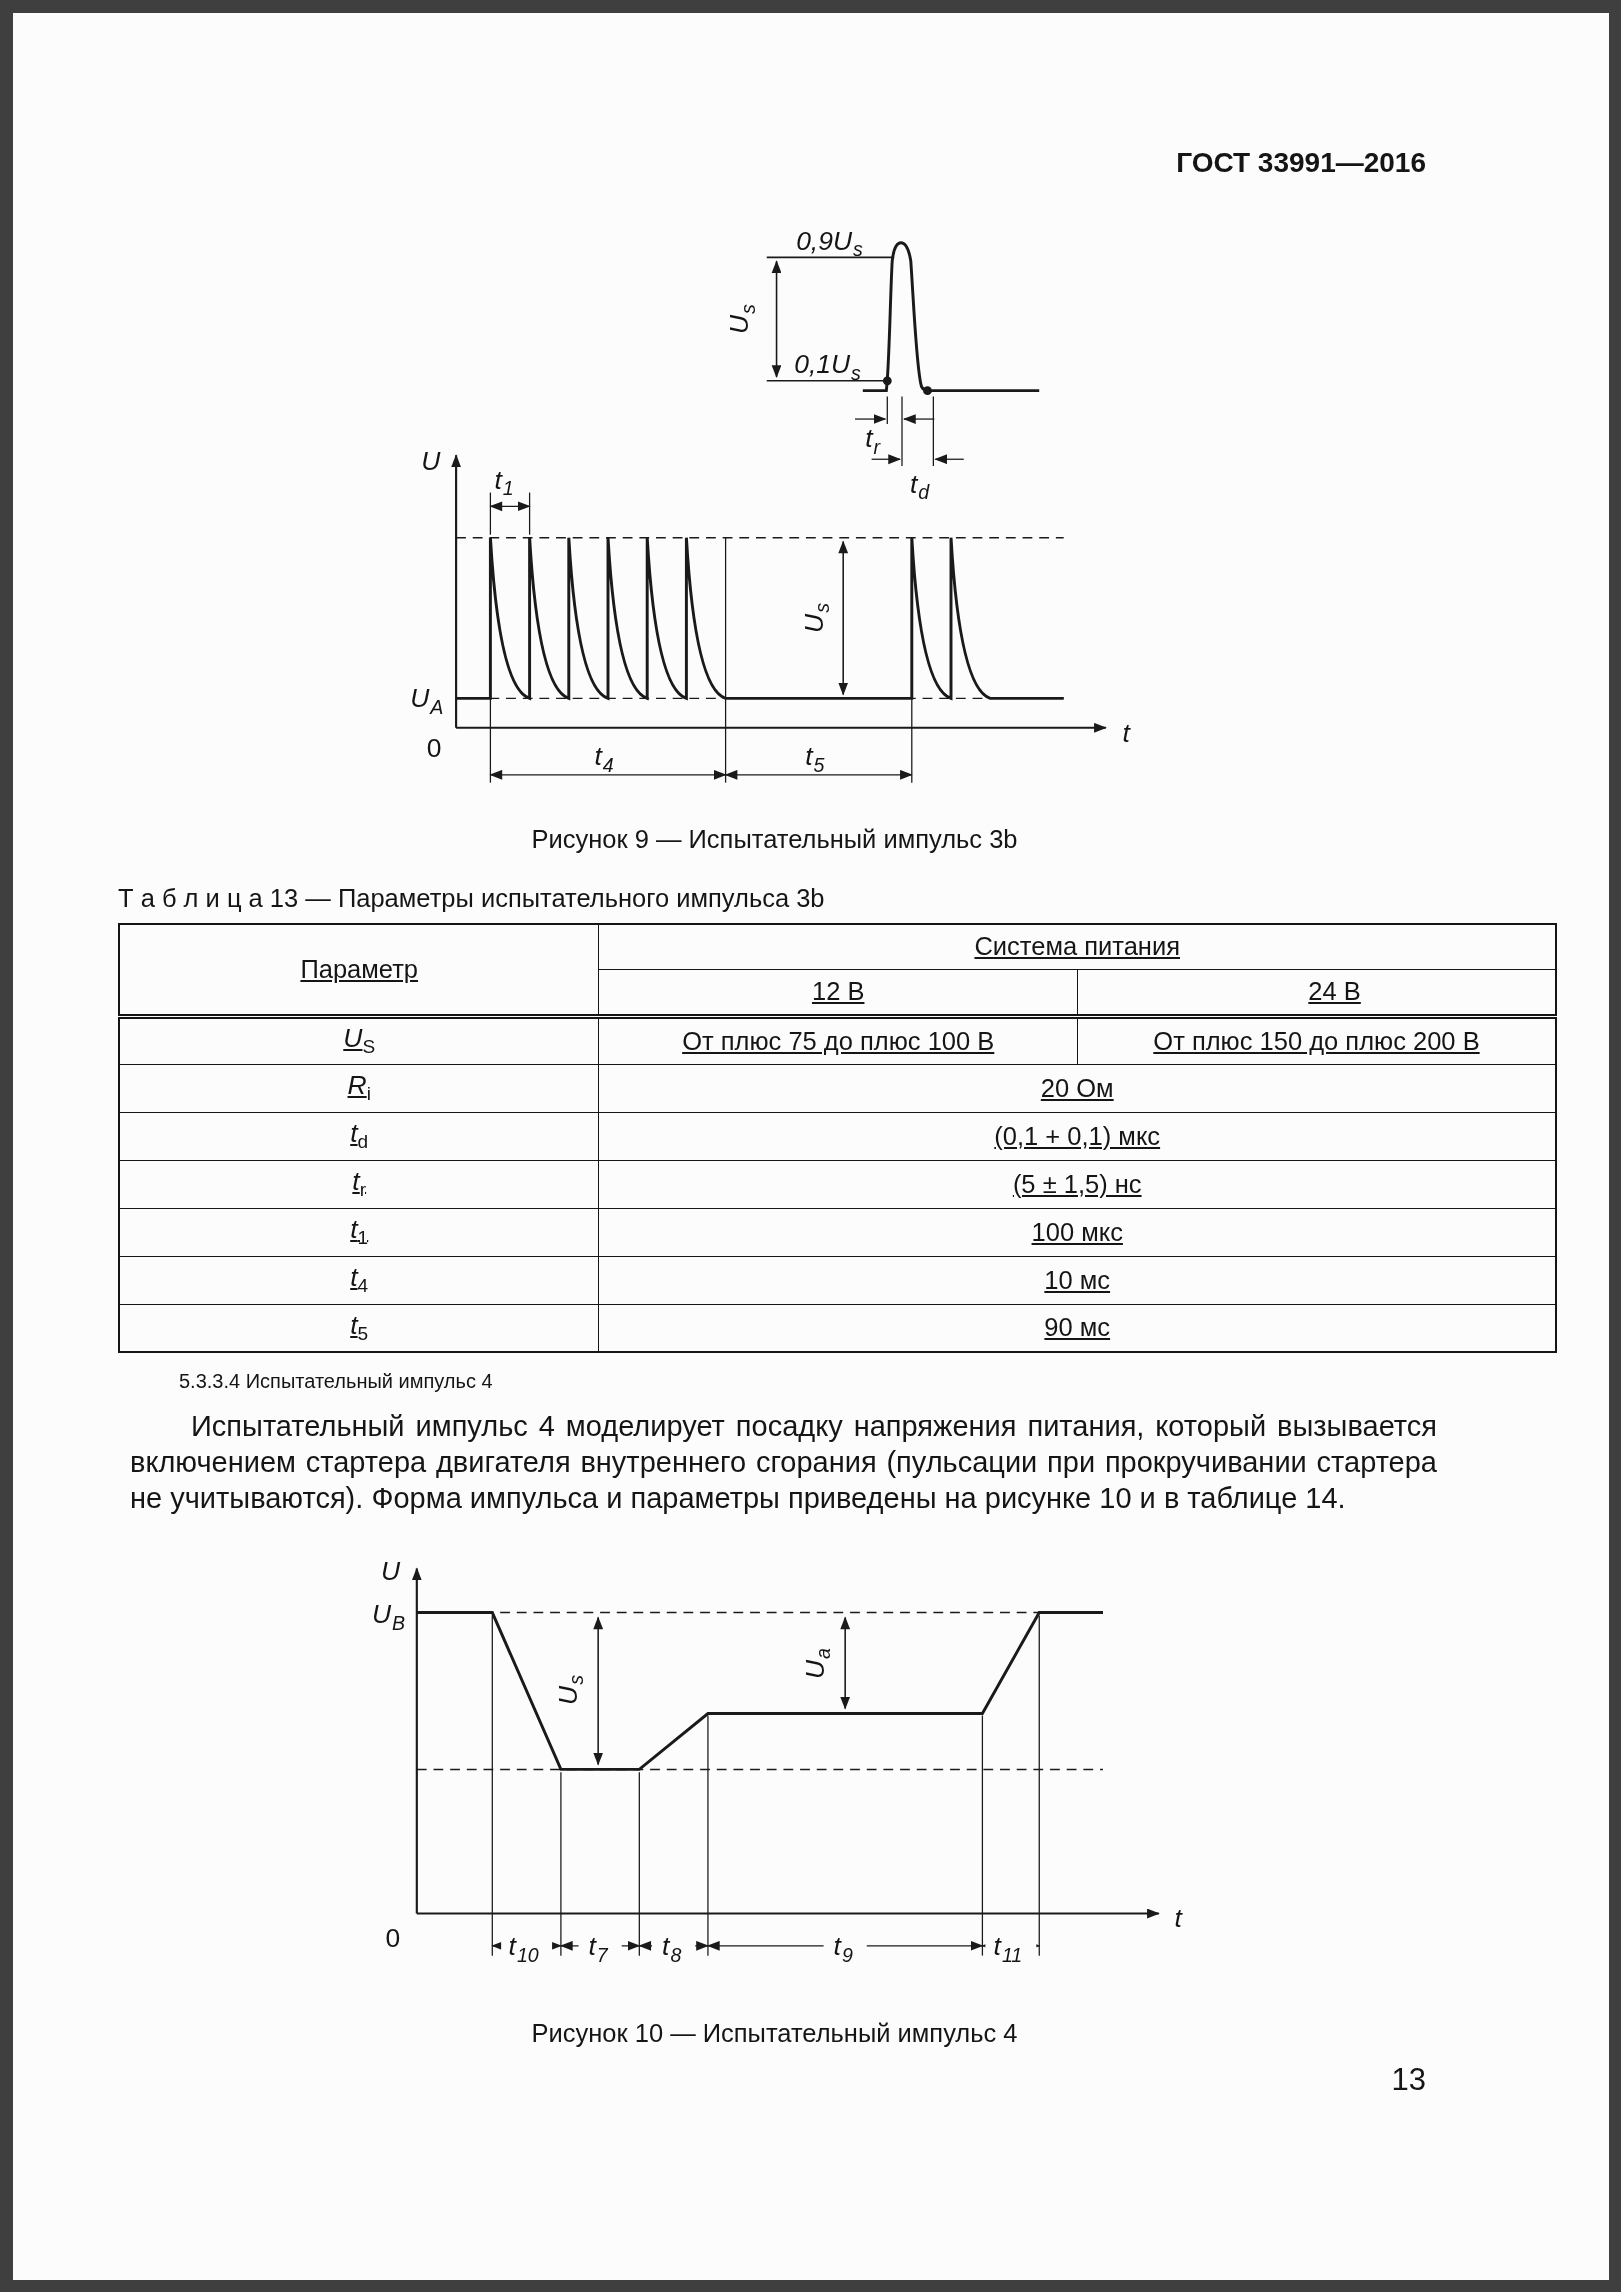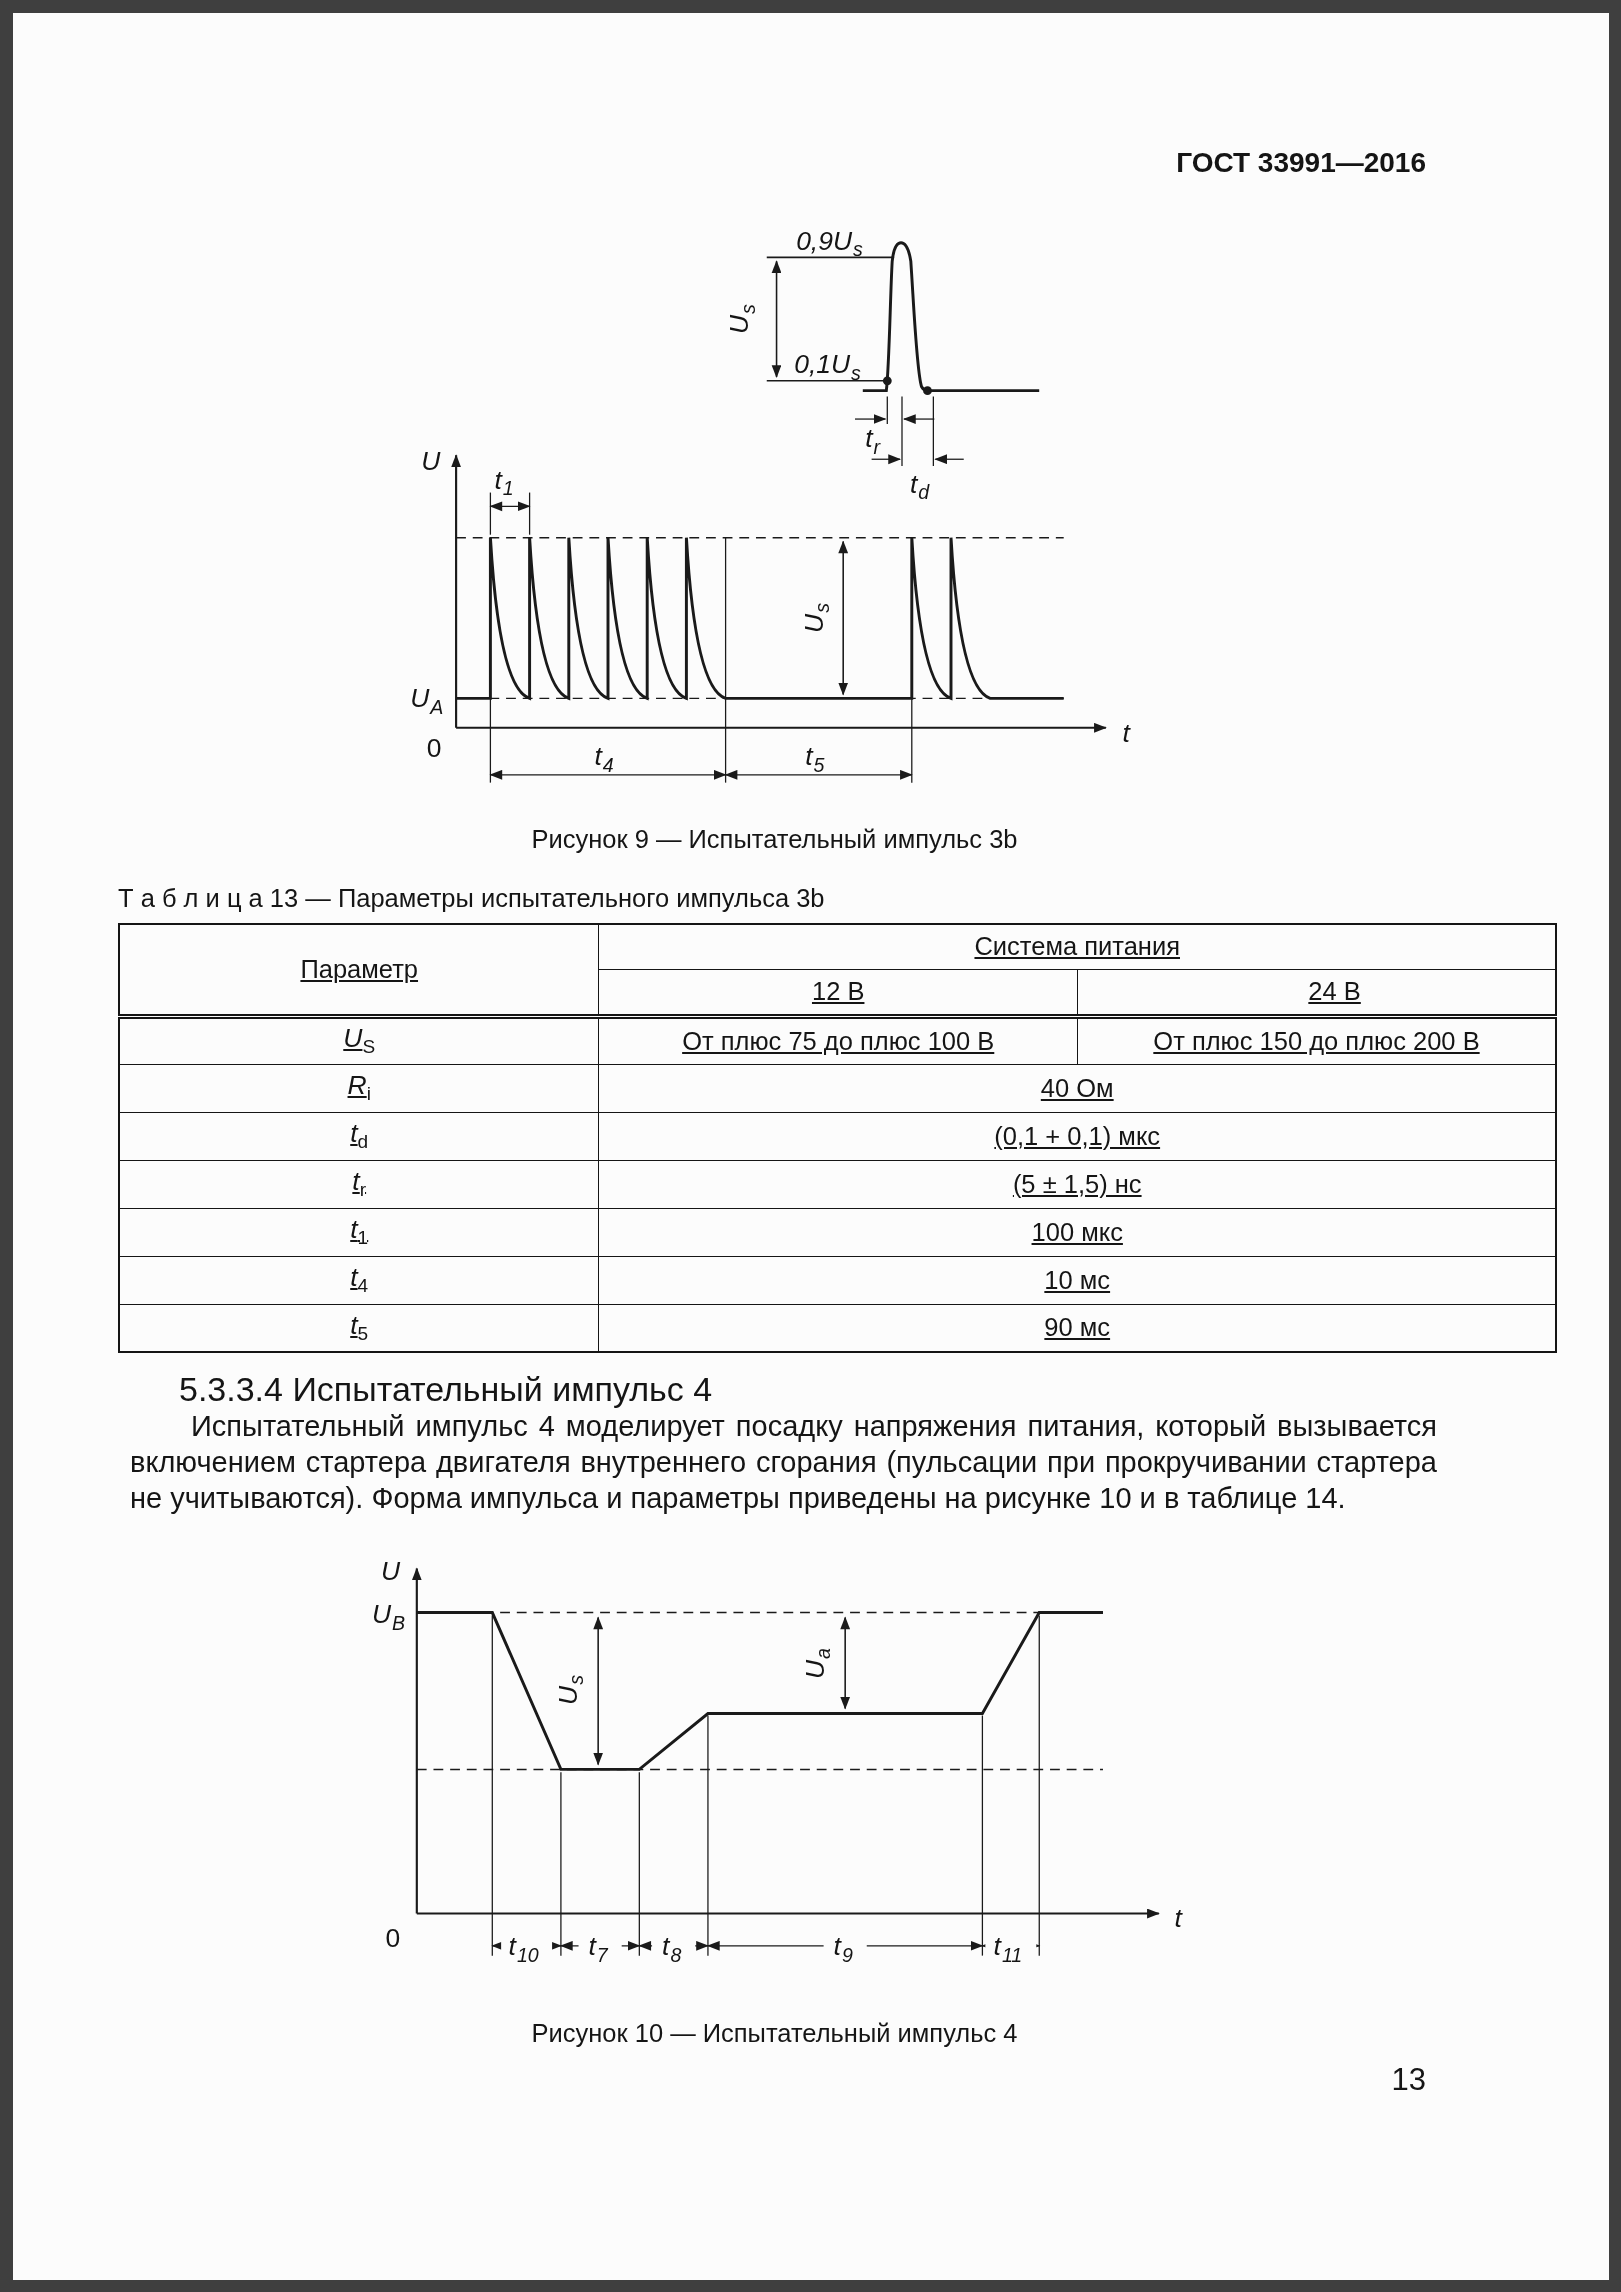--- a/index.html
+++ b/index.html
@@ -15,21 +15,21 @@
   .tbl-wrap { top:923px; left:118px; }
   table.tbl { border-collapse:collapse; width:1439px; table-layout:fixed; font-size:25.5px; border:2.5px solid #151515;text-decoration:underline; }
   table.tbl th, table.tbl td { border:1.5px solid #151515; text-align:center; vertical-align:middle; font-weight:normal; padding:3.9px 7.8px; }
   table.tbl thead tr.r1 { height:45px; }
   table.tbl thead tr.r2 { height:47px; }
   table.tbl tbody tr { height:48px; }
   table.tbl tbody tr.first td { border-top:5.9px double #151515; }
   td.param { font-size:26.5px; }
   .pvar i { font-style:italic; }
   sub { font-size:0.72em; }
-  .sec-head { top:1370px; left:118px; width:1307px; font-size:34px; text-indent:61px; }
+  .sec-head { top:1370px; left:118px; width:1307px; font-size:20px; text-indent:61px; }
   .body-par { top:1408px; left:118px; width:1307px; font-size:29px; line-height:36px; text-align:justify; text-indent:61px;margin-left:12px; }
   .pg-num { top:2062px; left:0; width:1426px; text-align:right; font-size:31px; }
   
   svg { overflow:visible; }
   .ln  { stroke:#1a1a1a; stroke-width:1.3; fill:none; }
   .ln15{ stroke:#1a1a1a; stroke-width:1.6; fill:none; }
   .ax  { stroke:#1a1a1a; stroke-width:2.2; fill:none; }
   .sig { stroke:#1a1a1a; stroke-width:3; fill:none; }
   .dash{ stroke:#1a1a1a; stroke-width:1.5; fill:none; stroke-dasharray:10 7; }
   .mi  { font-family:"Liberation Sans","DejaVu Sans",sans-serif; font-style:italic; font-size:27px; fill:#151515; }
@@ -137,21 +137,21 @@
         </tr>
       </thead>
       <tbody>
         <tr class="first">
           <td class="param"><span class="pvar"><i>U</i><sub>S</sub></span></td>
           <td>От плюс 75 до плюс 100 В</td>
           <td>От плюс 150 до плюс 200 В</td>
         </tr>
         <tr>
           <td class="param"><span class="pvar"><i>R</i><sub>i</sub></span></td>
-          <td colspan="2">40 Ом</td>
+          <td colspan="2">20 Ом</td>
         </tr>
         <tr>
           <td class="param"><span class="pvar"><i>t</i><sub>d</sub></span></td>
           <td colspan="2">(0,1 + 0,1) мкс</td>
         </tr>
         <tr>
           <td class="param"><span class="pvar"><i>t</i><sub>r</sub></span></td>
           <td colspan="2">(5 ± 1,5) нс</td>
         </tr>
         <tr>

